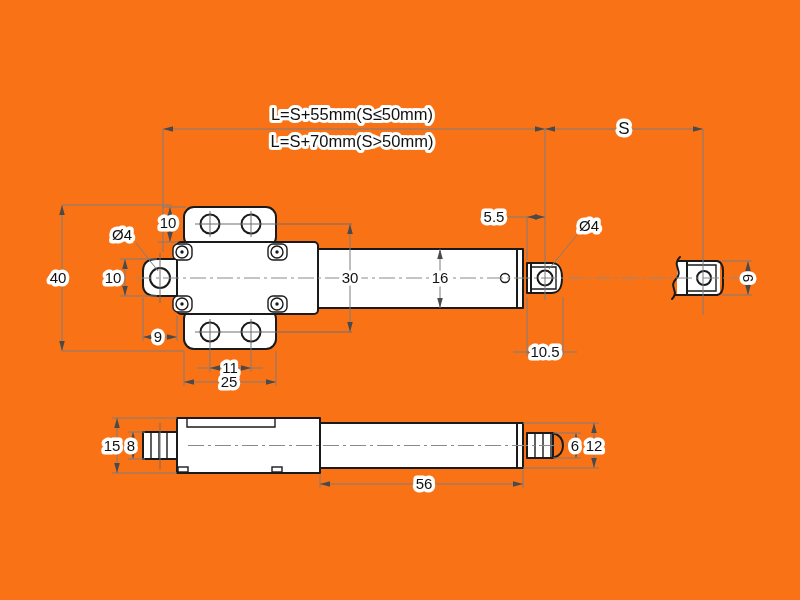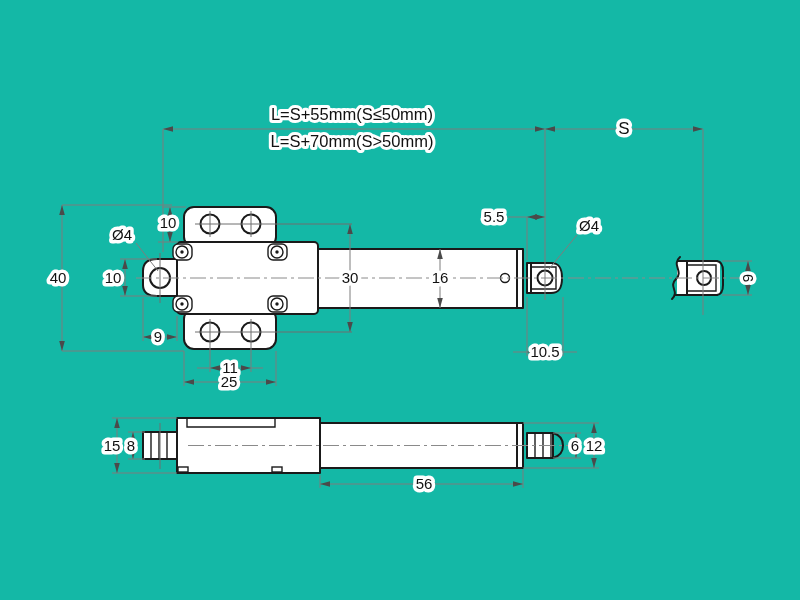--- a/index.html
+++ b/index.html
@@ -1,16 +1,16 @@
 <!DOCTYPE html>
 <html><head>
 <meta charset="utf-8">
 <style>
   html,body{margin:0;padding:0;background:#ffffff;}
-  .canvas{position:relative;width:800px;height:600px;background:#14b8a6;overflow:hidden;
+  .canvas{position:relative;width:800px;height:600px;background:#f97316;overflow:hidden;
           font-family:"Liberation Sans","DejaVu Sans",sans-serif;}
   svg{display:block;}
   .obj   {stroke:#1a1a1a;stroke-width:2;fill:none;stroke-linejoin:round;stroke-linecap:round;}
   .objf  {stroke:#1a1a1a;stroke-width:2;fill:#ffffff;stroke-linejoin:round;}
   .thin  {stroke:#1a1a1a;stroke-width:1.4;fill:none;}
   .thinf {stroke:#1a1a1a;stroke-width:1.4;fill:#ffffff;}
   .dim   {stroke:#7d7d7d;stroke-width:1;fill:none;}
   .cl    {stroke:#8a8a8a;stroke-width:1;fill:none;stroke-dasharray:16 4 3 4;}
   .ch    {stroke:#6f6f6f;stroke-width:1;fill:none;}
   .dim-label{font-size:15px;fill:#111;paint-order:stroke;stroke:#fff;stroke-width:7px;

